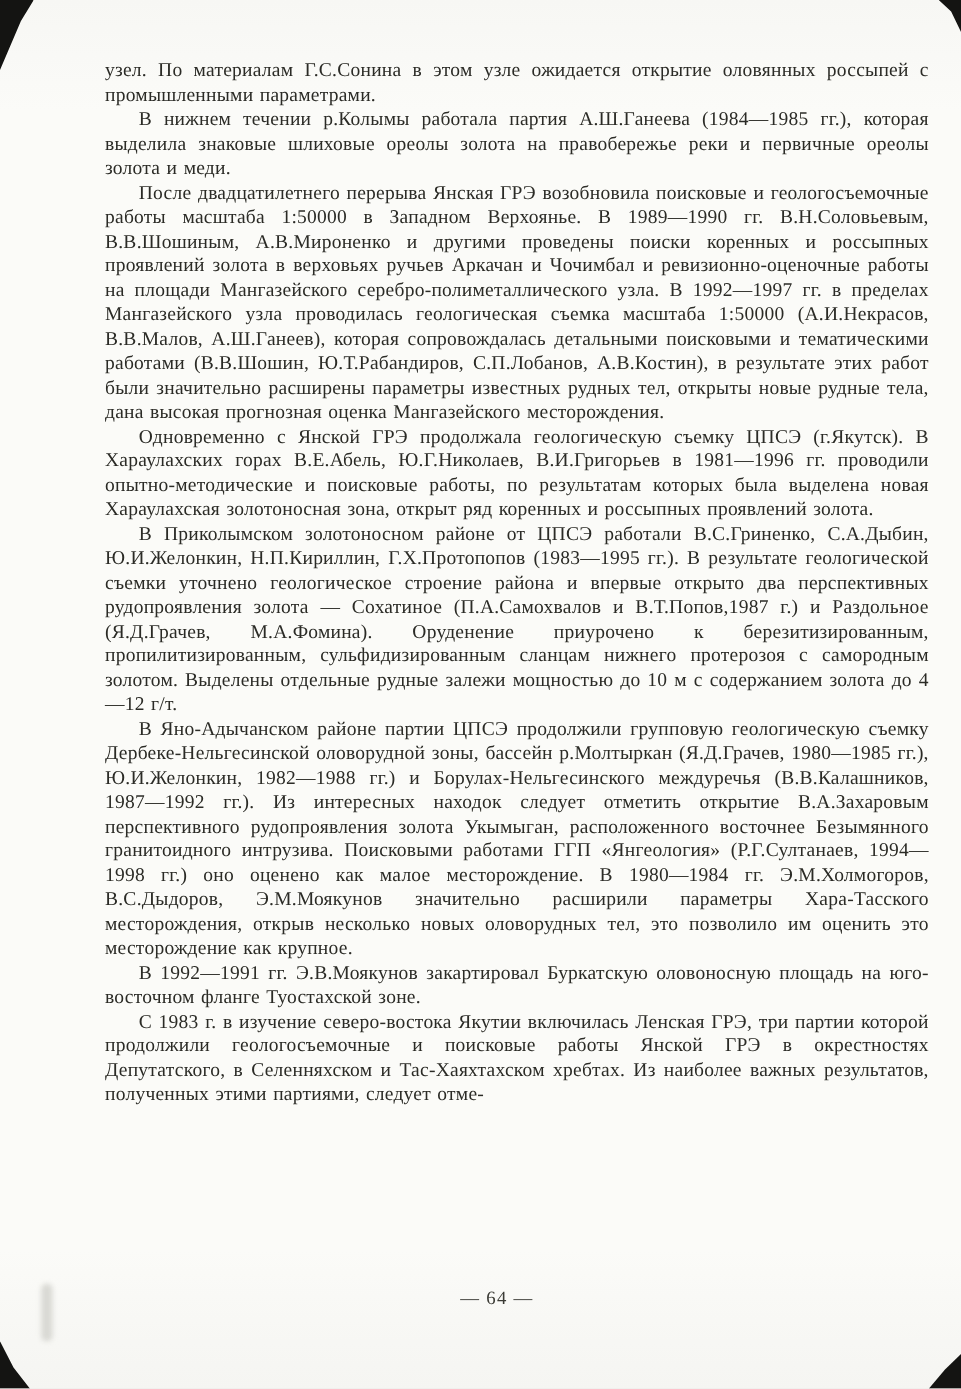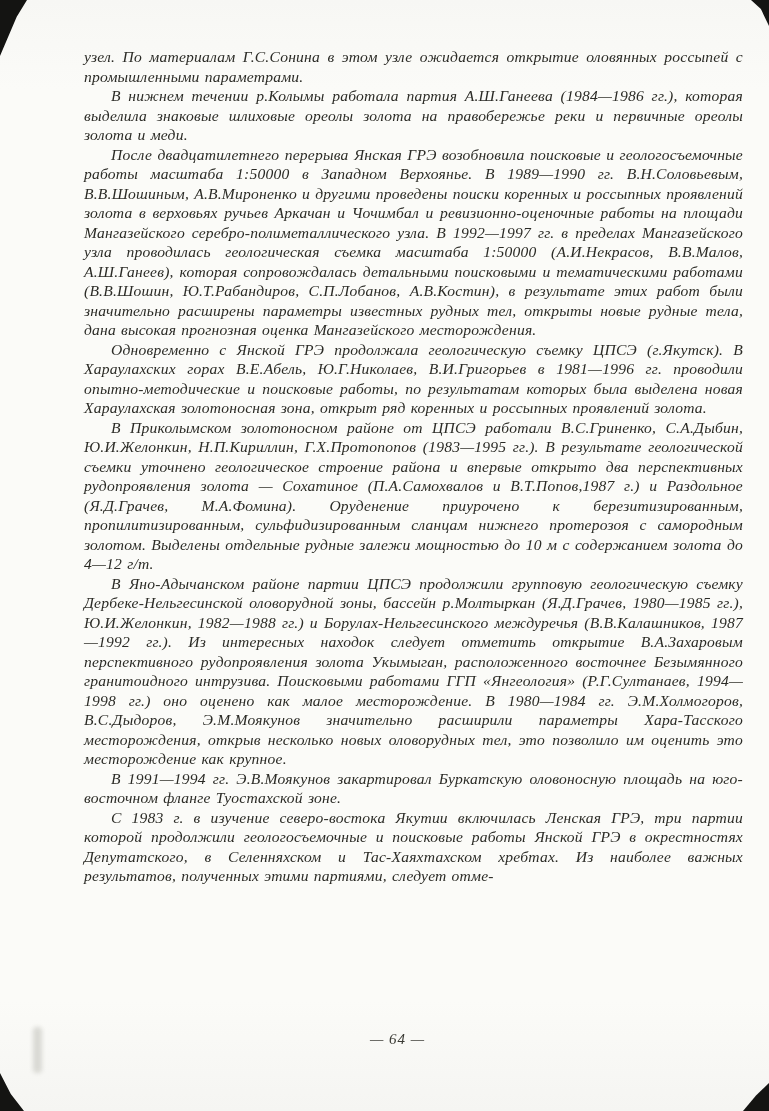--- a/index.html
+++ b/index.html
@@ -9,21 +9,20 @@
   }
   .scan-page {
     position: relative;
     width: 769px;
     height: 1111px;
     margin: 0 auto;
     background: linear-gradient(180deg, #f7f7f4 0%, #fbfbf8 8%, #fbfbf8 90%, #f5f5f2 100%);
     overflow: hidden;
     font-family: "Liberation Serif", "DejaVu Serif", serif;
     color: #2b2b26;
-    font-style: italic;
   }
   .text-block {
     position: absolute;
     left: 84px;
     top: 47px;
     width: 659px;
     font-size: 15.6px;
     line-height: 19.5px;
     text-align: justify;
     letter-spacing: 0.2px;
@@ -83,24 +82,24 @@
 <div class="scan-page">
 
   <div class="corner tl"></div>
   <div class="corner tr"></div>
   <div class="corner bl"></div>
   <div class="corner br"></div>
   <div class="smudge"></div>
 
   <div class="text-block">
     <p class="continuation">узел. По материалам Г.С.Сонина в этом узле ожидается открытие оловянных россыпей с промышленными параметрами.</p>
-    <p>В нижнем течении р.Колымы работала партия А.Ш.Ганеева (1984—1986 гг.), которая выделила знаковые шлиховые ореолы золота на правобережье реки и первичные ореолы золота и меди.</p>
+    <p>В нижнем течении р.Колымы работала партия А.Ш.Ганеева (1984—1985 гг.), которая выделила знаковые шлиховые ореолы золота на правобережье реки и первичные ореолы золота и меди.</p>
     <p>После двадцатилетнего перерыва Янская ГРЭ возобновила поисковые и геологосъемочные работы масштаба 1:50000 в Западном Верхоянье. В 1989—1990 гг. В.Н.Соловьевым, В.В.Шошиным, А.В.Мироненко и другими проведены поиски коренных и россыпных проявлений золота в верховьях ручьев Аркачан и Чочимбал и ревизионно-оценочные работы на площади Мангазейского серебро-полиметаллического узла. В 1992—1997 гг. в пределах Мангазейского узла проводилась геологическая съемка масштаба 1:50000 (А.И.Некрасов, В.В.Малов, А.Ш.Ганеев), которая сопровождалась детальными поисковыми и тематическими работами (В.В.Шошин, Ю.Т.Рабандиров, С.П.Лобанов, А.В.Костин), в результате этих работ были значительно расширены параметры известных рудных тел, открыты новые рудные тела, дана высокая прогнозная оценка Мангазейского месторождения.</p>
     <p>Одновременно с Янской ГРЭ продолжала геологическую съемку ЦПСЭ (г.Якутск). В Хараулахских горах В.Е.Абель, Ю.Г.Николаев, В.И.Григорьев в 1981—1996 гг. проводили опытно-методические и поисковые работы, по результатам которых была выделена новая Хараулахская золотоносная зона, открыт ряд коренных и россыпных проявлений золота.</p>
     <p>В Приколымском золотоносном районе от ЦПСЭ работали В.С.Гриненко, С.А.Дыбин, Ю.И.Желонкин, Н.П.Кириллин, Г.Х.Протопопов (1983—1995 гг.). В результате геологической съемки уточнено геологическое строение района и впервые открыто два перспективных рудопроявления золота — Сохатиное (П.А.Самохвалов и В.Т.Попов,1987 г.) и Раздольное (Я.Д.Грачев, М.А.Фомина). Оруденение приурочено к березитизированным, пропилитизированным, сульфидизированным сланцам нижнего протерозоя с самородным золотом. Выделены отдельные рудные залежи мощностью до 10 м с содержанием золота до 4—12 г/т.</p>
     <p>В Яно-Адычанском районе партии ЦПСЭ продолжили групповую геологическую съемку Дербеке-Нельгесинской оловорудной зоны, бассейн р.Молтыркан (Я.Д.Грачев, 1980—1985 гг.), Ю.И.Желонкин, 1982—1988 гг.) и Борулах-Нельгесинского междуречья (В.В.Калашников, 1987—1992 гг.). Из интересных находок следует отметить открытие В.А.Захаровым перспективного рудопроявления золота Укымыган, расположенного восточнее Безымянного гранитоидного интрузива. Поисковыми работами ГГП «Янгеология» (Р.Г.Султанаев, 1994—1998 гг.) оно оценено как малое месторождение. В 1980—1984 гг. Э.М.Холмогоров, В.С.Дыдоров, Э.М.Моякунов значительно расширили параметры Хара-Тасского месторождения, открыв несколько новых оловорудных тел, это позволило им оценить это месторождение как крупное.</p>
-    <p>В 1991—1994 гг. Э.В.Моякунов закартировал Буркатскую оловоносную площадь на юго-восточном фланге Туостахской зоне.</p>
+    <p>В 1992—1991 гг. Э.В.Моякунов закартировал Буркатскую оловоносную площадь на юго-восточном фланге Туостахской зоне.</p>
     <p>С 1983 г. в изучение северо-востока Якутии включилась Ленская ГРЭ, три партии которой продолжили геологосъемочные и поисковые работы Янской ГРЭ в окрестностях Депутатского, в Селенняхском и Тас-Хаяхтахском хребтах. Из наиболее важных результатов, полученных этими партиями, следует отме-</p>
   </div>
 
   <div class="page-number">— 64 —</div>
 
 </div>
 
 </body></html>

